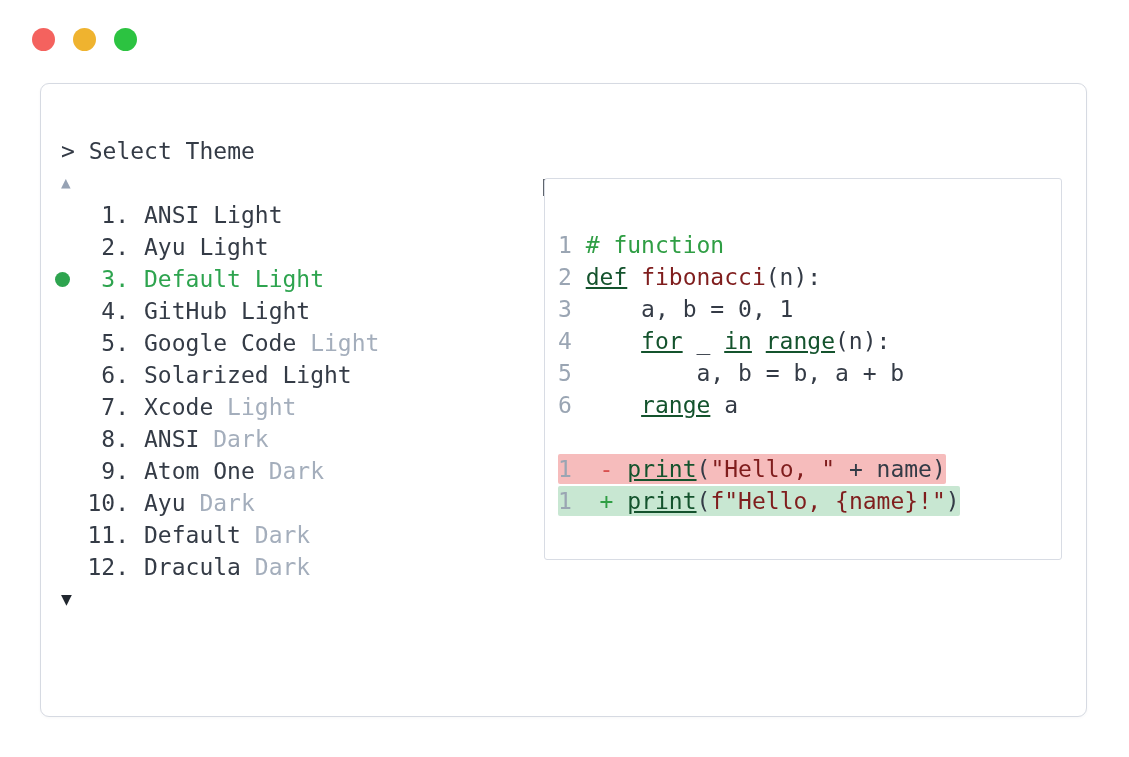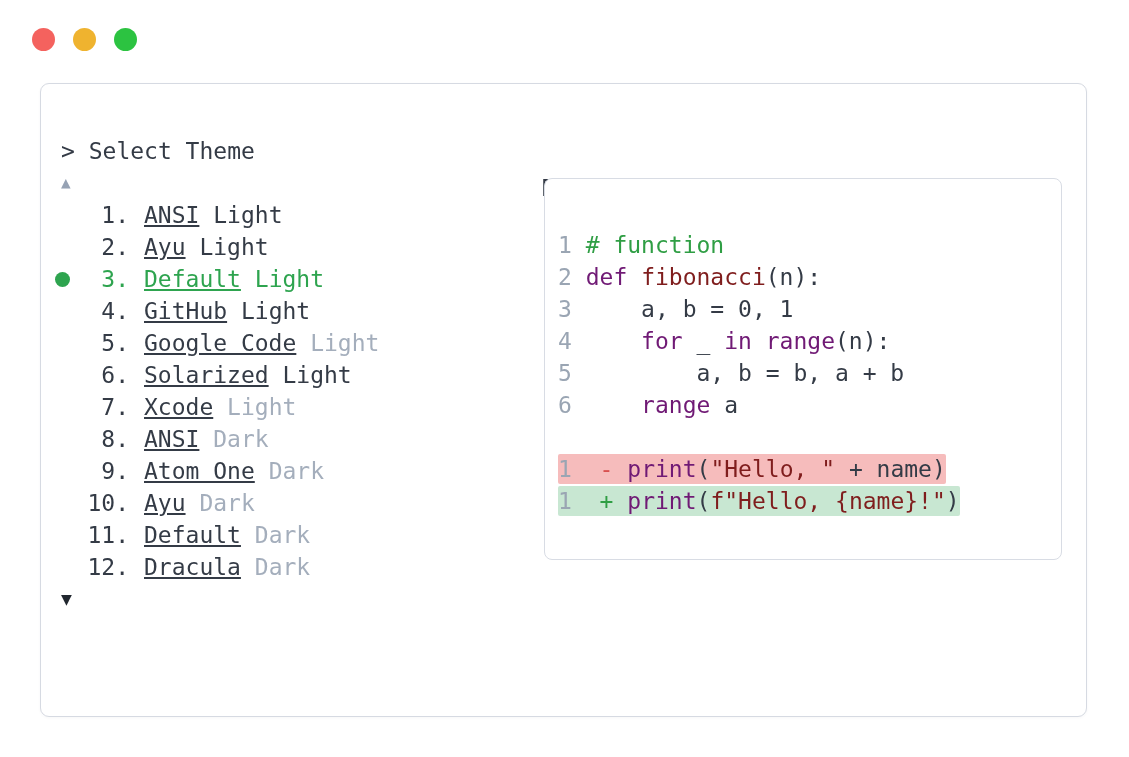--- a/index.html
+++ b/index.html
@@ -23,36 +23,36 @@
   
   .leftcol{position:absolute;left:20px;top:51px;}
   .prompt{line-height:32px;white-space:pre;}
   .scroll-ind{line-height:32px;height:32px;}
   .scroll-ind.up{color:#96a2b4;font-size:16px;}
   .scroll-ind.down{color:#21272f;font-size:18px;}
   .row{display:flex;margin-left:-8px;line-height:32px;height:32px;cursor:default;}
   .bullet{width:20px;position:relative;}
   .dot-mark{position:absolute;left:2px;top:8.5px;width:15px;height:15px;border-radius:50%;background:#2ea44f;}
   .num{width:56px;text-align:right;white-space:pre;}
-  .label{padding-left:15px;white-space:pre;text-decoration:underline;}
+  .label{padding-left:15px;white-space:pre;}
   .suffix{white-space:pre;}
   .suffix.dim{color:#a4aebc;}
   .row.selected .num,.row.selected .label,.row.selected .suffix{color:#2ea44f;}
   .footer{margin-top:32px;line-height:32px;color:#a4aebc;white-space:pre;}
   
   .preview-title{position:absolute;left:500px;top:51px;line-height:32px;margin-top:37px;}
   .preview-box{
     position:absolute;left:503px;top:94px;width:516px;height:380px;
-    border:1.5px solid #d8dce4;border-radius:8px;background:#ffffff;
+    border:1.5px solid #d8dce4;border-radius:3px;background:#ffffff;
   }
   .code-area{padding:50px 10px 0 13px;}
   .code-line{white-space:pre;height:32px;line-height:32px;}
   .ln{color:#9aa5b3;}
   .t-plain{color:#343b46;}
-  .t-kw{color:#701a75;}
+  .t-kw{color:#14532d;text-decoration:underline;}
   .t-str{color:#7f1d1d;}
   .t-com{color:#2f9e44;}
   .t-del{color:#d8504f;}
   .t-add{color:#2f9e44;}
   .hl{display:inline-block;height:30px;line-height:30px;border-radius:2px;}
   .hl-del{background:#f6bcbc;}
   .hl-add{background:#c8e7d2;}
 </style>
 </head>
 <body>

